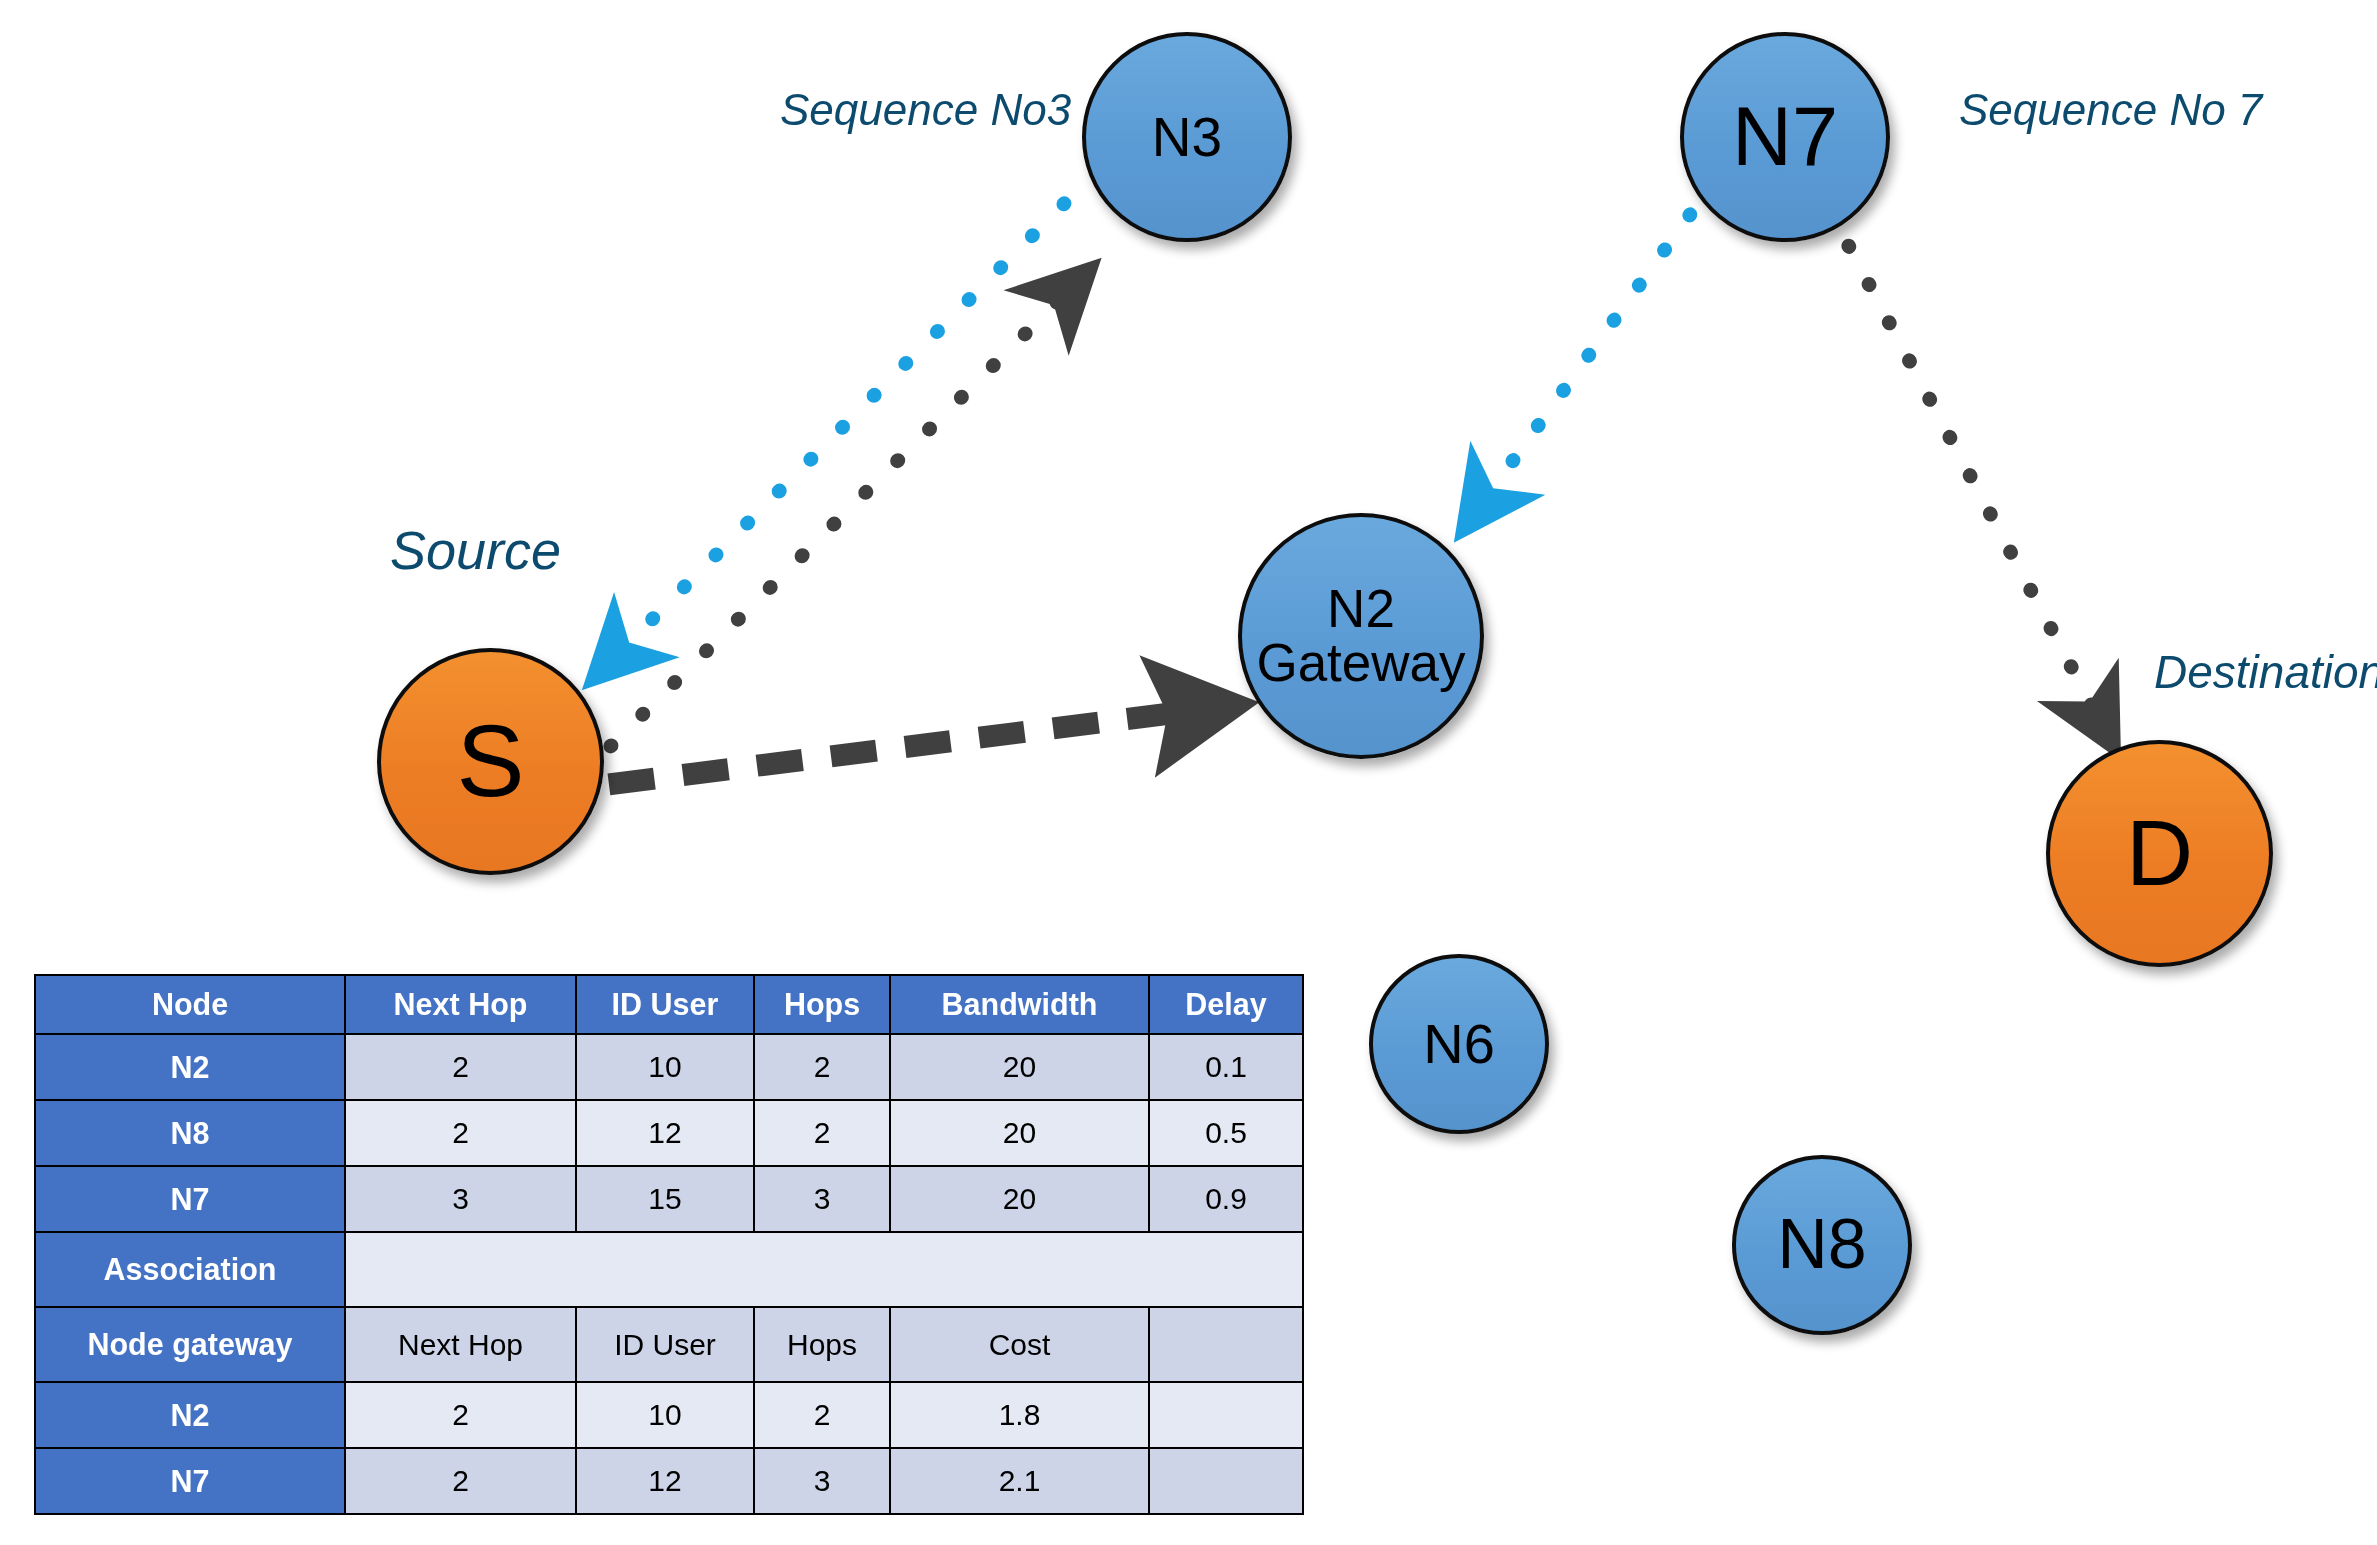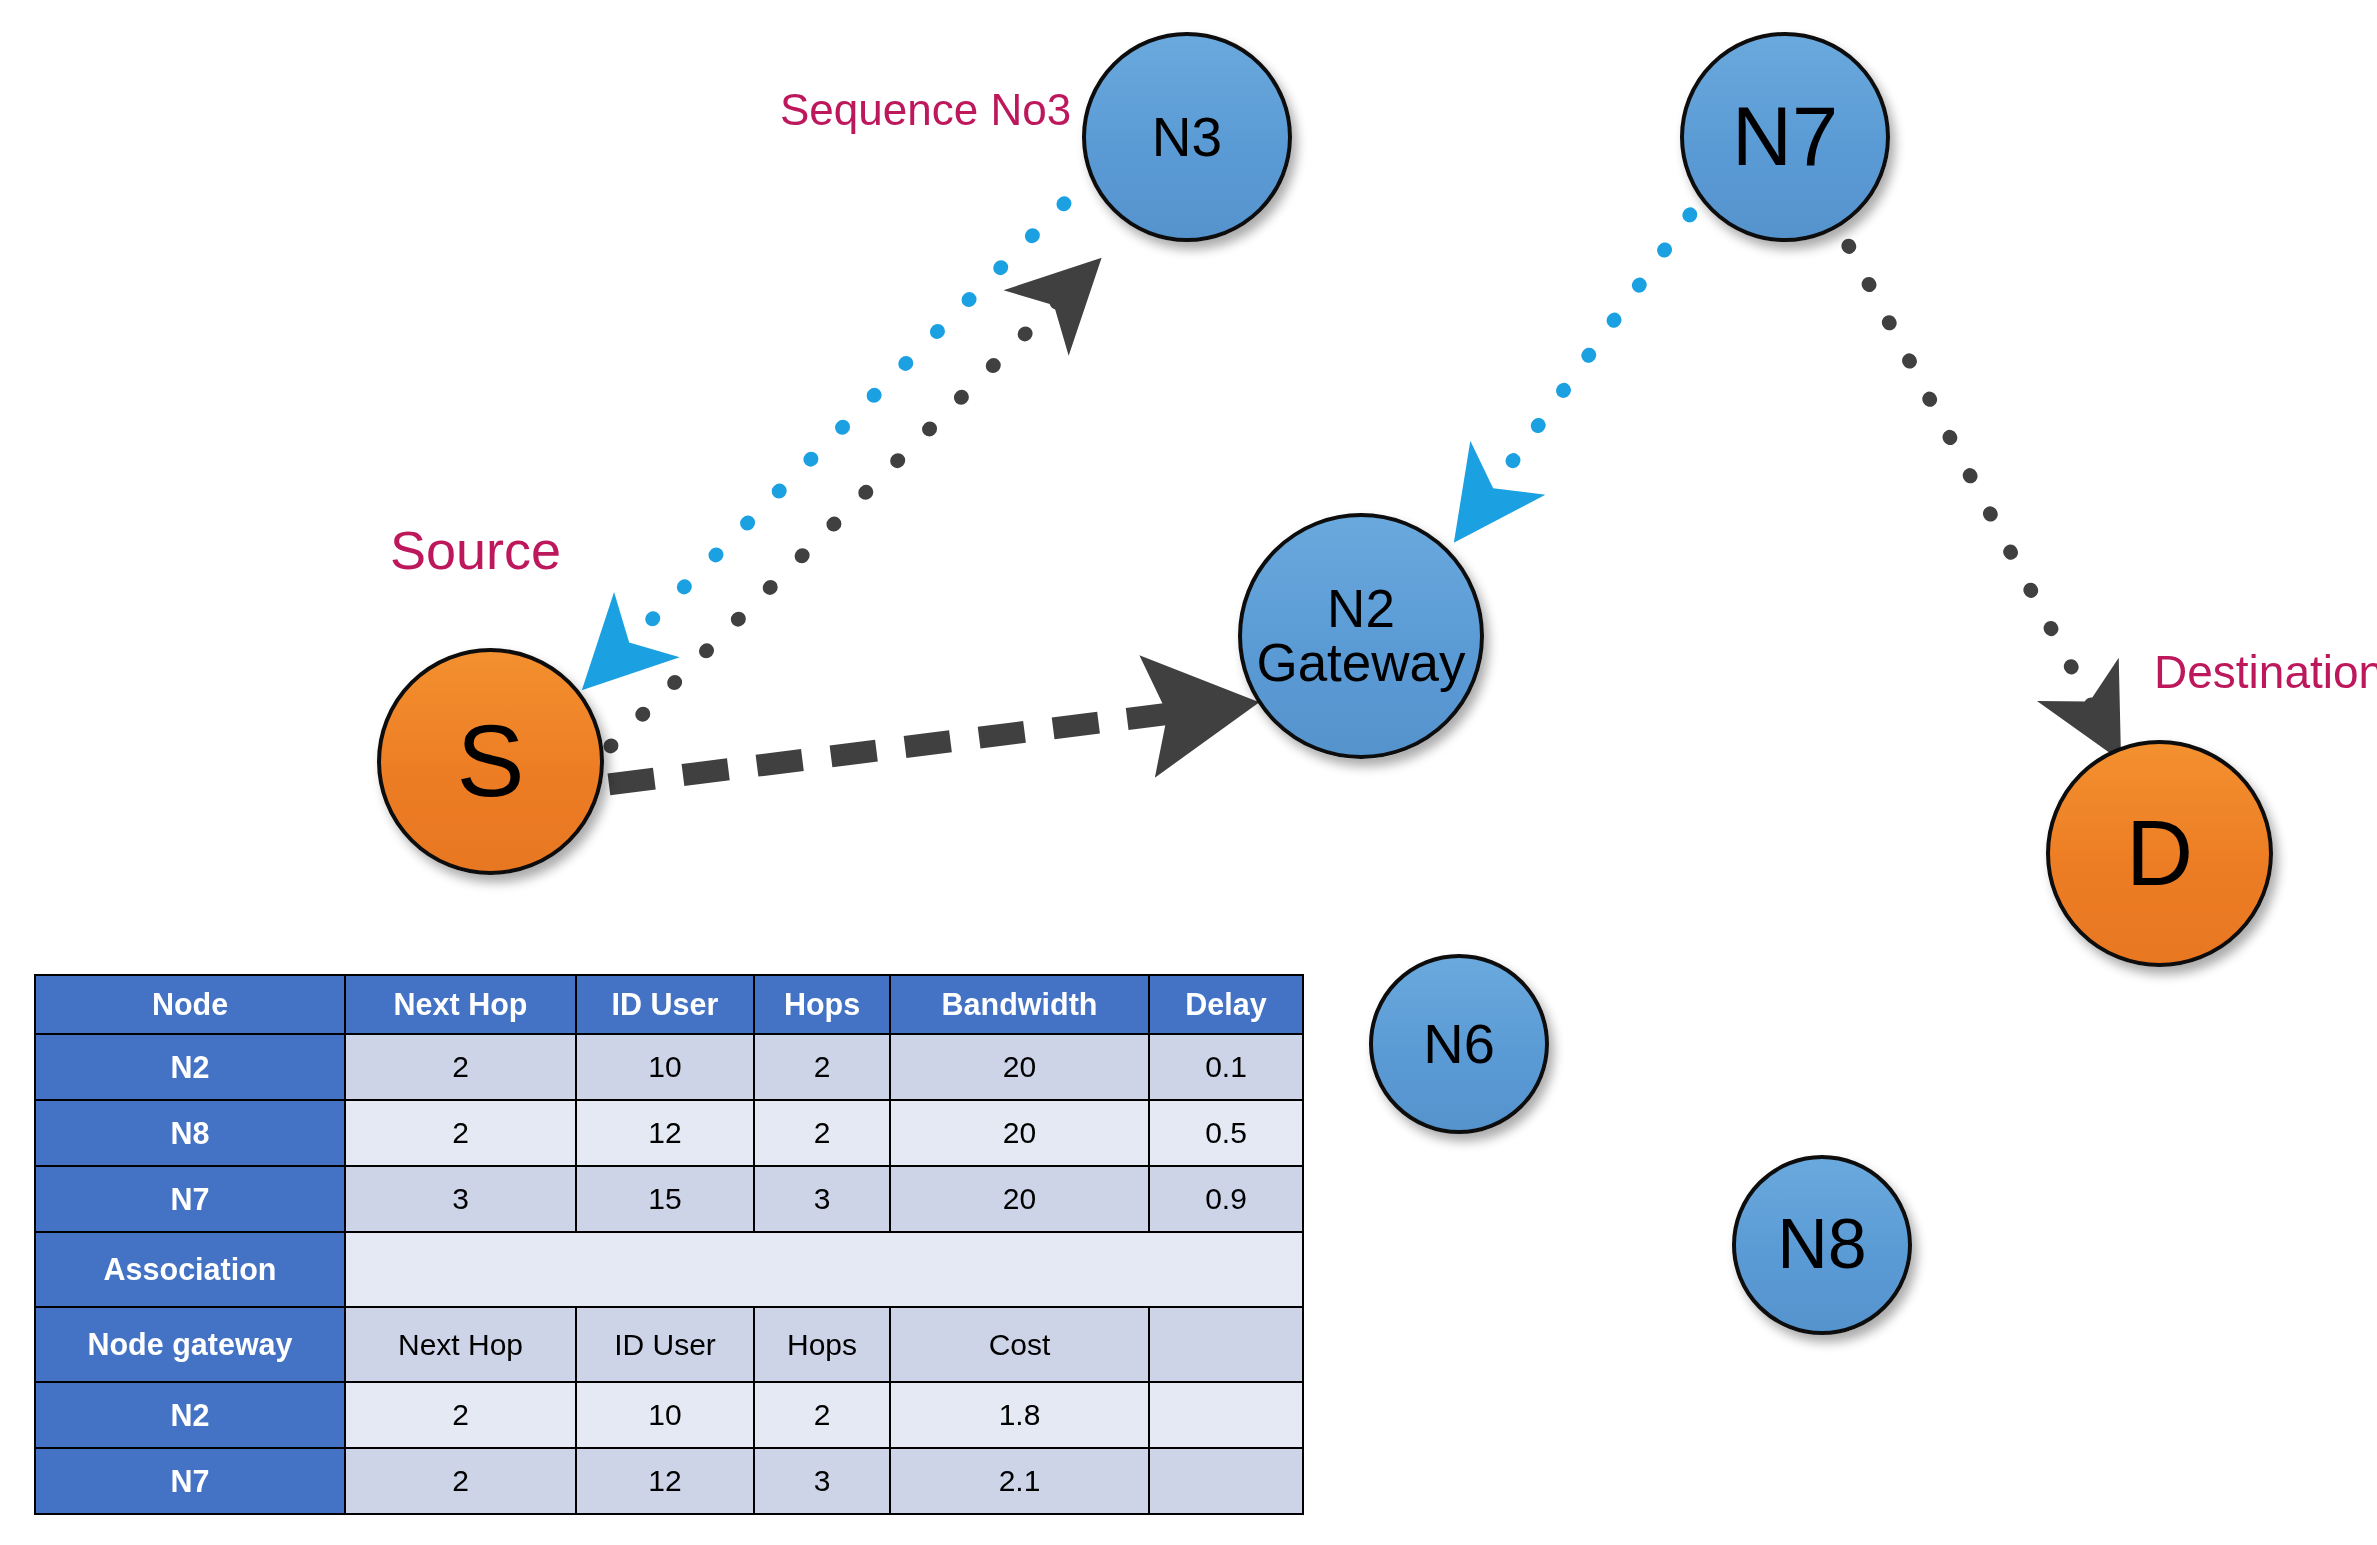--- a/index.html
+++ b/index.html
@@ -44,23 +44,24 @@
     background: linear-gradient(180deg,#6aa9dd 0%,#5b9bd5 55%,#5593cd 100%);
   }
   .node-orange {
     background: linear-gradient(180deg,#f3902f 0%,#ed7d24 55%,#e87722 100%);
   }
   .node-label {
     font-weight: 400;
   }
   .diag-text {
     position: absolute;
-    color: #be185d;
+    color: #0c4a6e;
     font-weight: 400;
     white-space: nowrap;
+    font-style: italic;
   }
   
   #routing-table {
     position: absolute;
     left: 34px;
     top: 974px;
     width: 1266px;
     border-collapse: collapse;
     table-layout: fixed;
     font-family: "Liberation Sans", sans-serif;
@@ -147,20 +148,21 @@
   <div class="node node-blue" style="left:1369px; top:954px; width:180px; height:180px; font-size:56px;">
     <span class="node-label">N6</span>
   </div>
 
   <div class="node node-blue" style="left:1732px; top:1155px; width:180px; height:180px; font-size:70px;">
     <span class="node-label">N8</span>
   </div>
 
   <div class="diag-text" style="left:780px; top:85px; font-size:44px;">Sequence No3</div>
 
+  <div class="diag-text" style="left:1959px; top:85px; font-size:44px;">Sequence No 7</div>
 
   <div class="diag-text" style="left:390px; top:519px; font-size:54px;">Source</div>
 
   <div class="diag-text" style="left:2154px; top:645px; font-size:46px;">Destination</div>
 
 
   <table id="routing-table">
     <colgroup>
       <col style="width:310px">
       <col style="width:231px">

